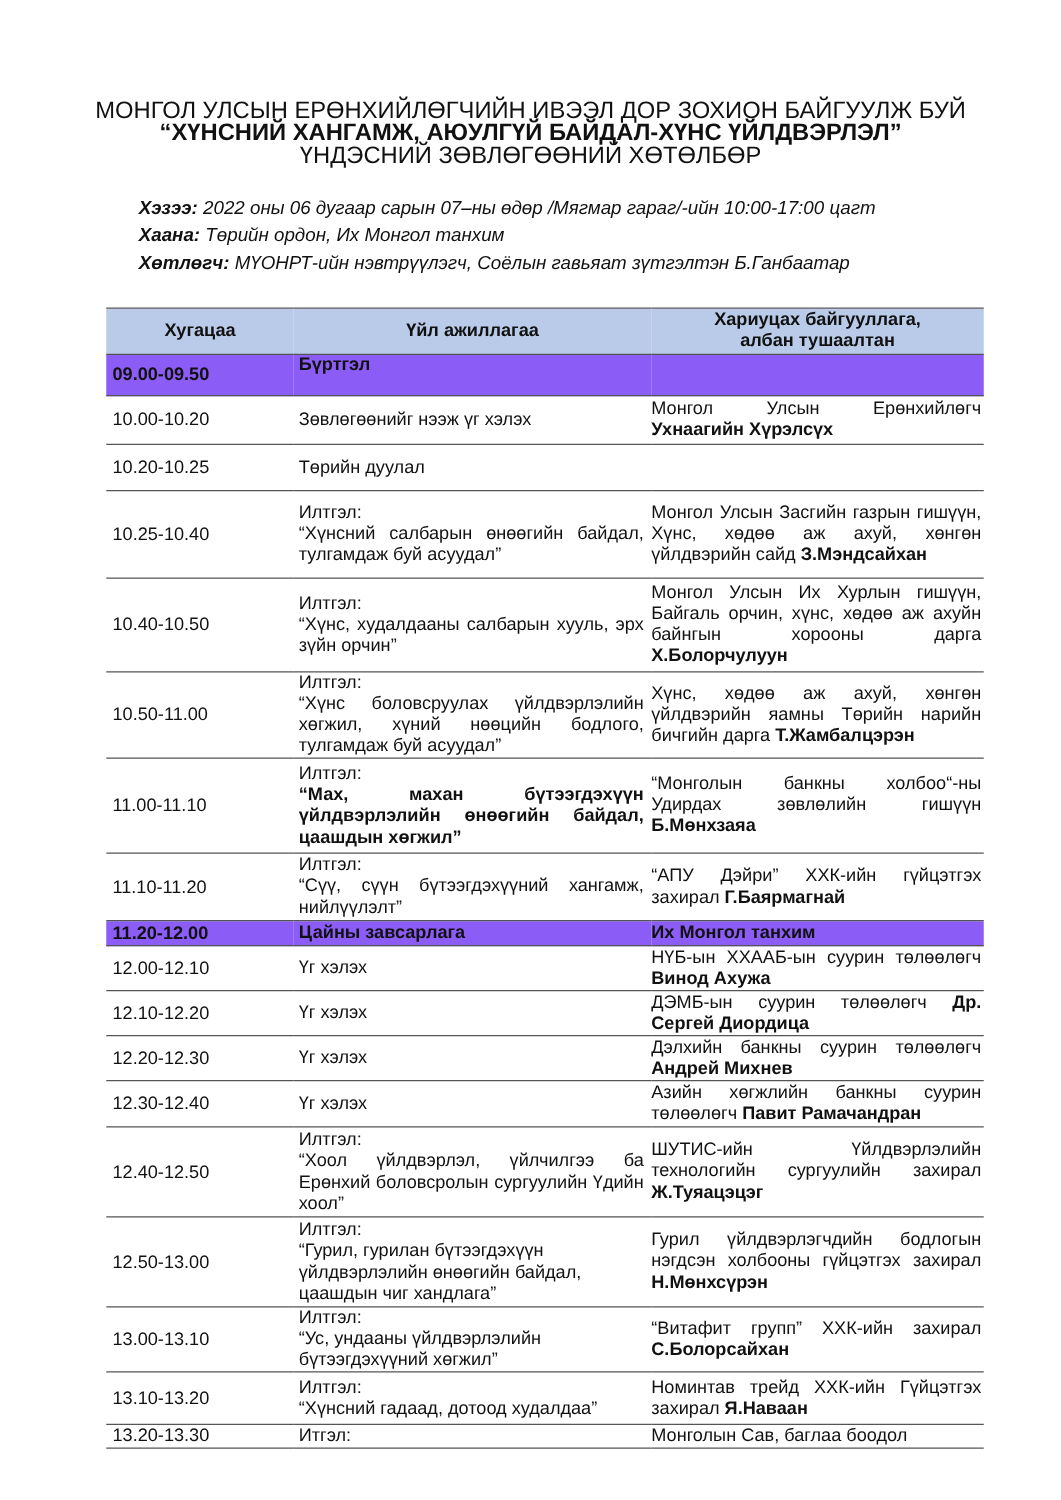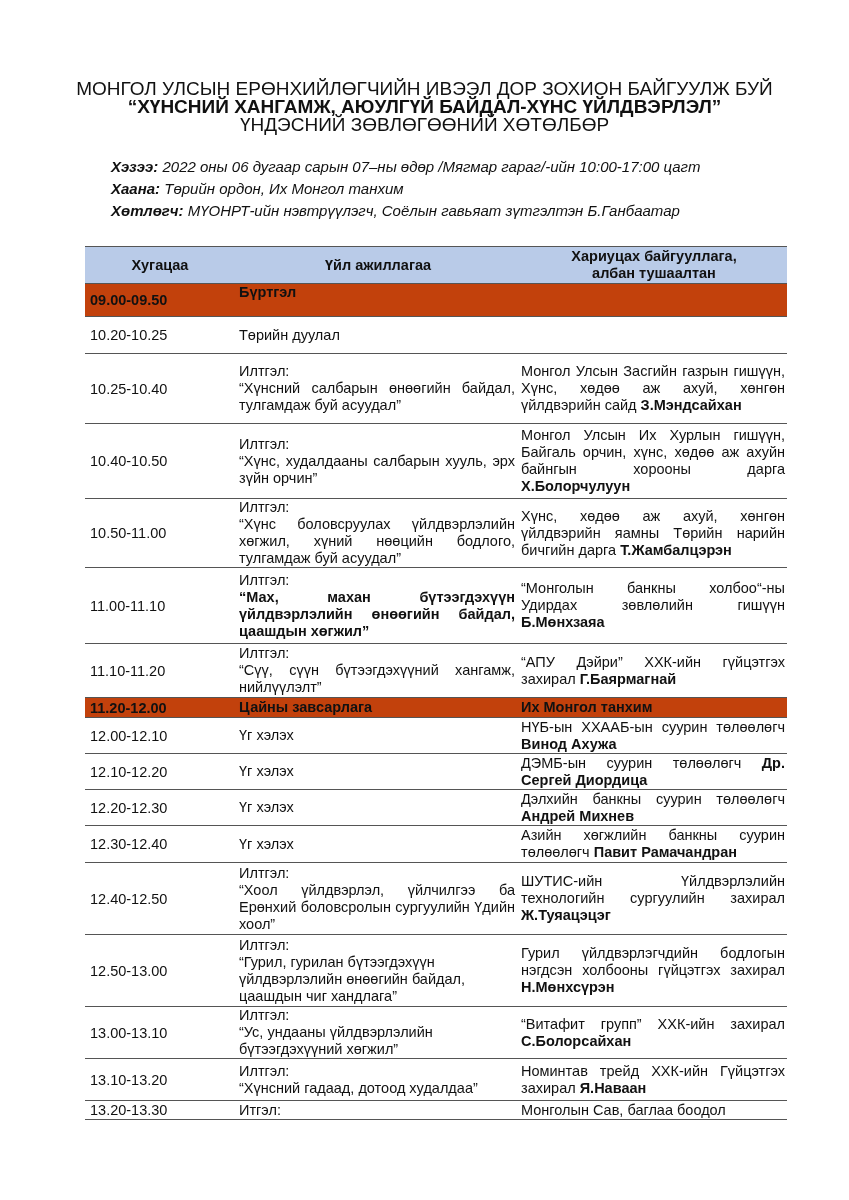--- a/index.html
+++ b/index.html
@@ -13,21 +13,21 @@
   .meta-line .lbl { font-weight: bold; }
   table.agenda { position: absolute; left: 85px; top: 246px; width: 702px;
                  border-collapse: collapse; font-size: 14.5px; }
   table.agenda td, table.agenda th { border-top: 1.5px solid #555; border-bottom: 1.5px solid #555;
                  padding: 0 0 0 0; vertical-align: middle; }
   table.agenda th { background: #b9cbe8; font-weight: bold; font-size: 14.5px; line-height: 17px; }
   col.c1 { width: 150px; } col.c2 { width: 286px; } col.c3 { width: 266px; }
   .c-time { padding-left: 5px !important; }
   .c-act { padding-left: 4px !important; padding-right: 6px !important; }
   .c-org { padding-right: 2px !important; text-align: justify; text-align-last: left; }
-  tr.blue td { background: #c2410c; font-weight: bold; }
+  tr.blue td { background: #8b5cf6; font-weight: bold; }
   .act-line { display: block; line-height: 17px; }
   .org { line-height: 17px; }
   .org b { font-weight: bold; }
 </style>
 </head>
 <body>
 
 <div class="title-block">
   <div class="title-line">МОНГОЛ УЛСЫН ЕРӨНХИЙЛӨГЧИЙН ИВЭЭЛ ДОР ЗОХИОН БАЙГУУЛЖ БУЙ</div>
   <div class="title-line bold">“ХҮНСНИЙ ХАНГАМЖ, АЮУЛГҮЙ БАЙДАЛ-ХҮНС ҮЙЛДВЭРЛЭЛ”</div>
@@ -65,20 +65,29 @@
   <tbody id="agenda-body">
       <tr class="blue" style="height: 33px;">
         <td class="c-time">09.00-09.50</td>
         <td class="c-act" style="vertical-align: top;">
           <span class="act-line">Бүртгэл</span>
         </td>
         <td class="c-org">
           <div class="org"><span></span><b></b></div>
         </td>
       </tr>
+      <tr style="height: 39px;">
+        <td class="c-time">10.00-10.20</td>
+        <td class="c-act">
+          <span class="act-line">Зөвлөгөөнийг нээж үг хэлэх</span>
+        </td>
+        <td class="c-org">
+          <div class="org"><span>Монгол Улсын Ерөнхийлөгч </span><b>Ухнаагийн Хүрэлсүх</b></div>
+        </td>
+      </tr>
       <tr style="height: 37px;">
         <td class="c-time">10.20-10.25</td>
         <td class="c-act">
           <span class="act-line">Төрийн дуулал</span>
         </td>
         <td class="c-org">
           <div class="org"><span></span><b></b></div>
         </td>
       </tr>
       <tr style="height: 70px;">

